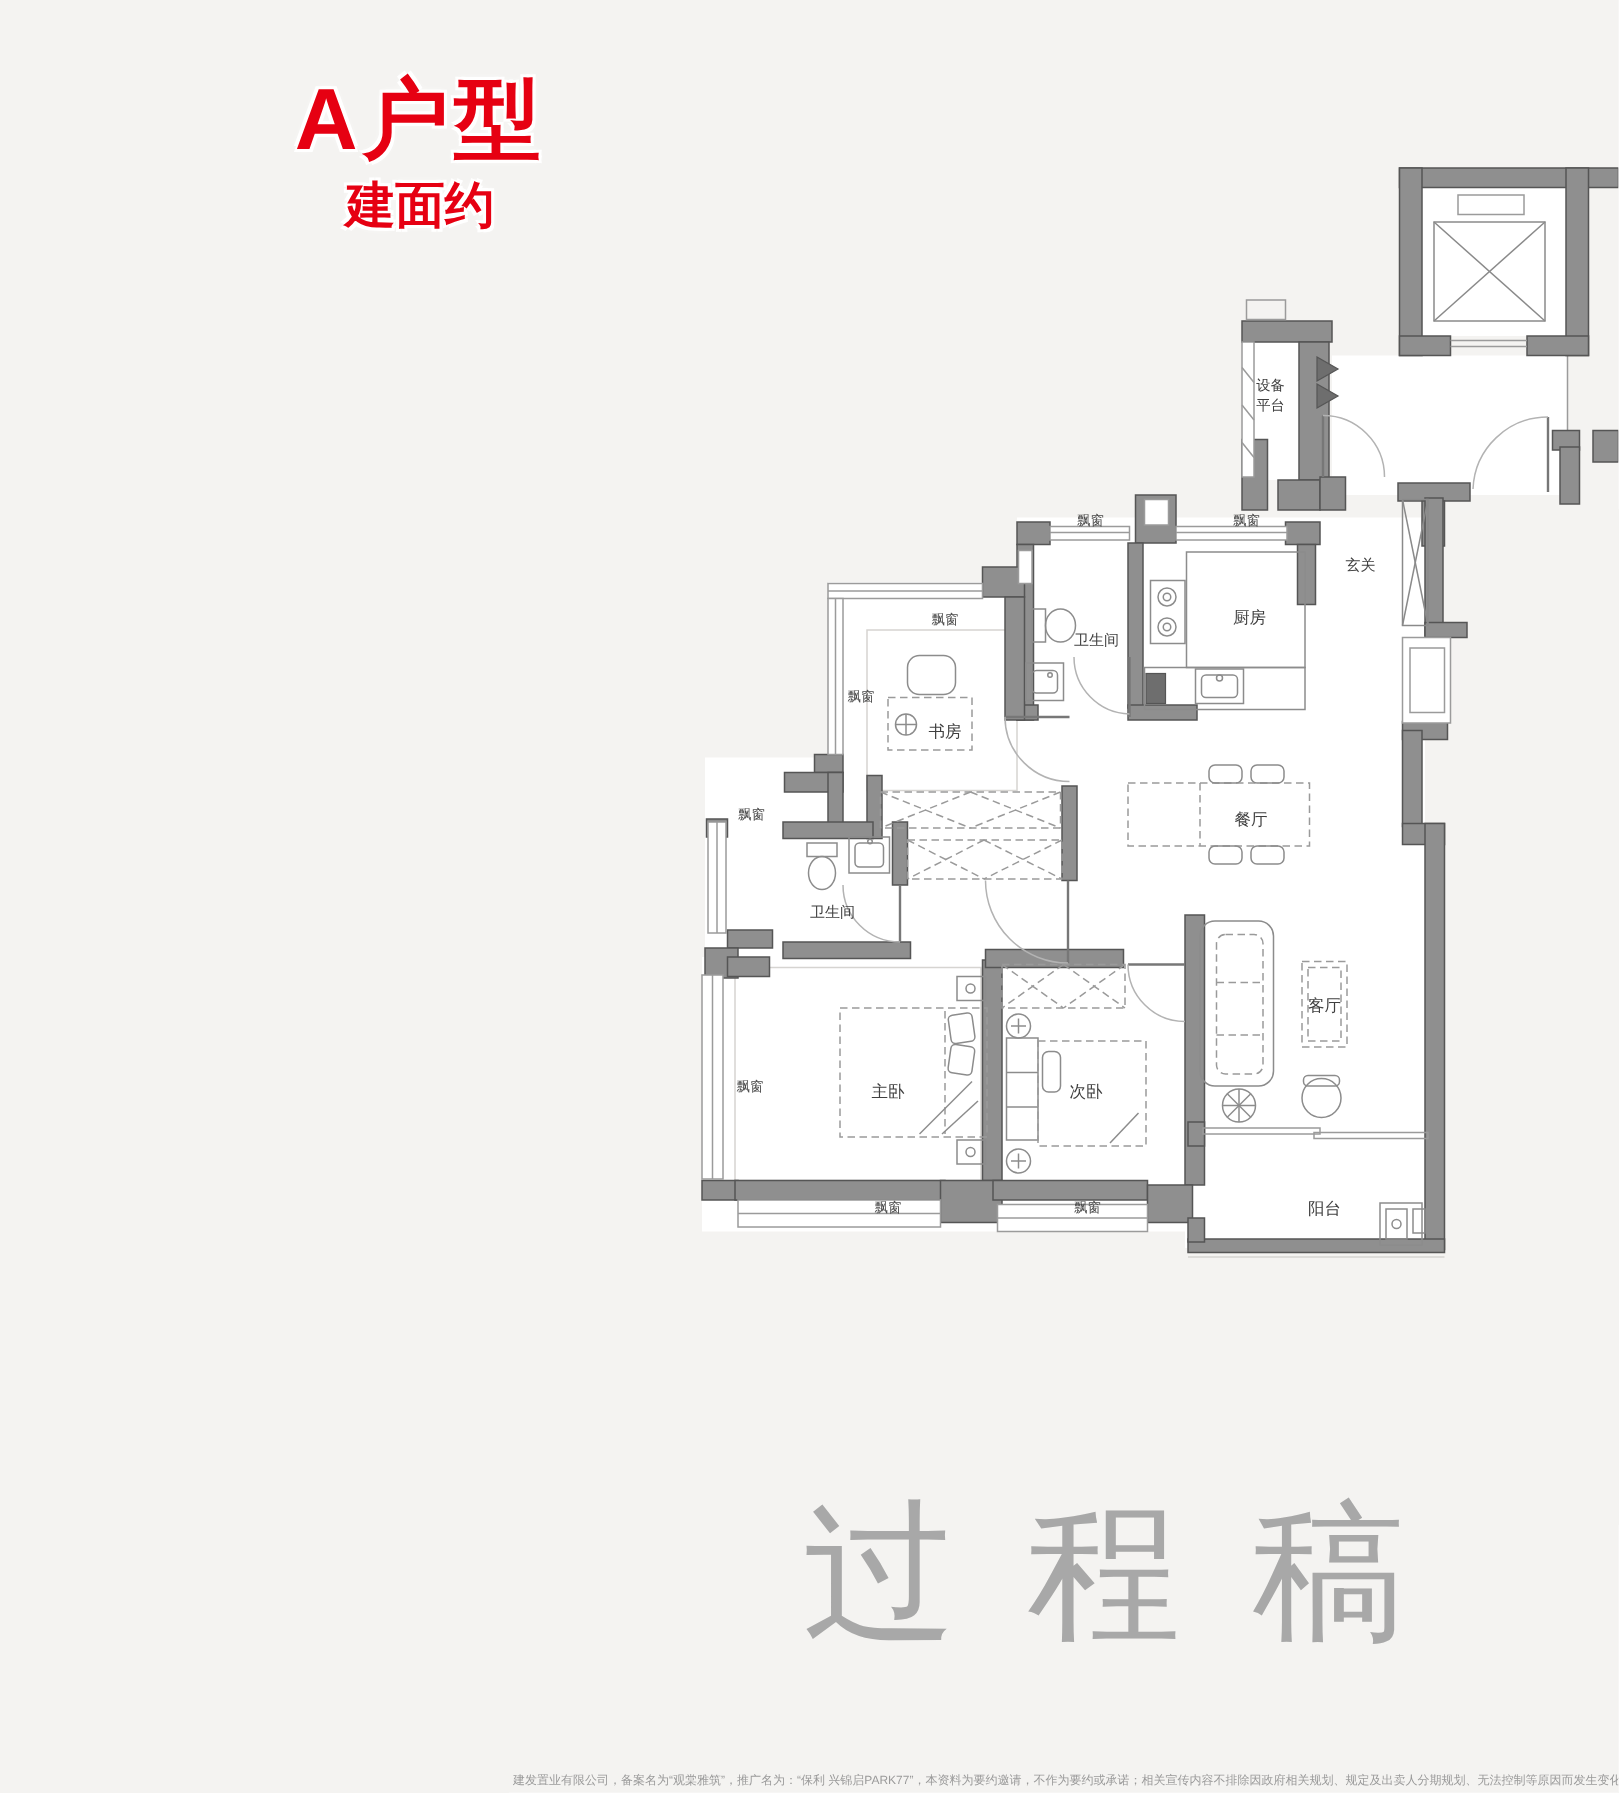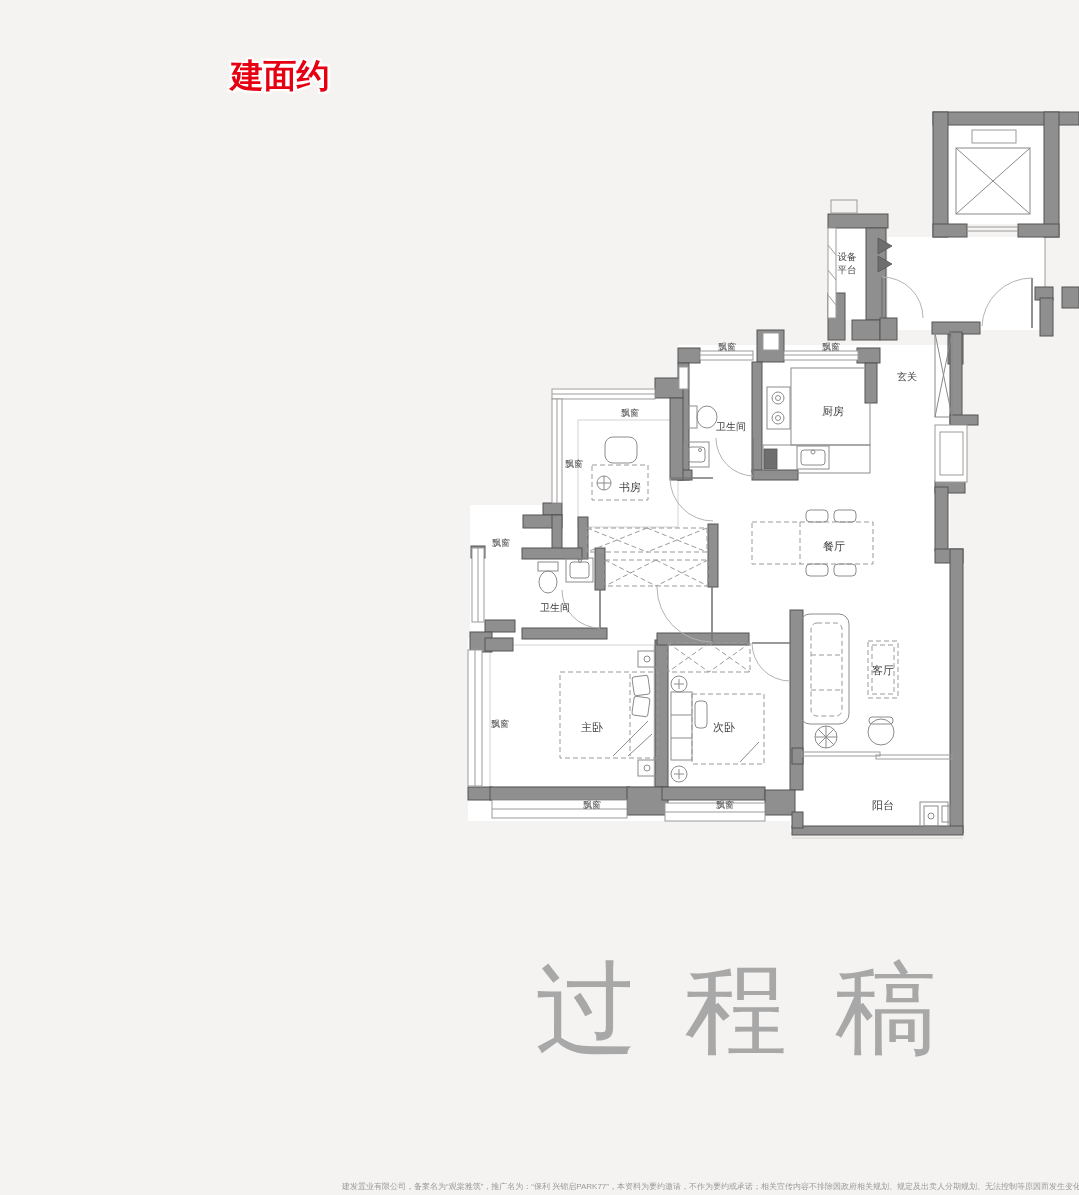--- a/index.html
+++ b/index.html
@@ -22,31 +22,32 @@
   .furn{stroke:#8c8c8c;stroke-width:1;fill:none;}
   .furnd{stroke:#9a9a9a;stroke-width:1;fill:none;stroke-dasharray:5 3;}
   .arc{stroke:#b3b3b3;stroke-width:1;fill:none;}
   .leaf{stroke:#777;stroke-width:1.6;fill:none;}
   .xline{stroke:#8a8a8a;stroke-width:1;fill:none;}
   .dark{fill:#6e6e6e;stroke:#555;stroke-width:.8;}
   .roomlabel{fill:#3f3f3f;font-size:11px;text-anchor:middle;}
   .baylabel{fill:#4a4a4a;font-size:9px;text-anchor:middle;}
   .eqlabel{fill:#3f3f3f;font-size:9.5px;text-anchor:middle;}
   
-  .watermark{position:absolute;left:535px;top:942px;font-family:"Liberation Serif","DejaVu Serif",serif;
+  .watermark{position:absolute;left:535px;top:981px;font-family:"Liberation Serif","DejaVu Serif",serif;
       font-size:102px;letter-spacing:48px;color:#a8a8a8;white-space:nowrap;text-align:right;}
   .disclaimer{position:absolute;left:342px;top:1181px;width:737px;font-size:8px;color:#9a9a9a;
       white-space:nowrap;overflow:hidden;}
 </style>
 </head>
 <body>
 
 <div class="page">
 
   <div class="plan-header">
+    <div class="plan-title">A户型</div>
     <div class="plan-area">
       <span class="prefix">建面约</span>
     </div>
   </div>
 
   <svg class="fp" width="1079" height="1195" viewBox="0 0 1079 1195">
 
     <g>
       <rect x="678" y="345" width="272" height="140" fill="#fff"></rect>
       <rect x="552" y="388" width="131" height="140" fill="#fff"></rect>

